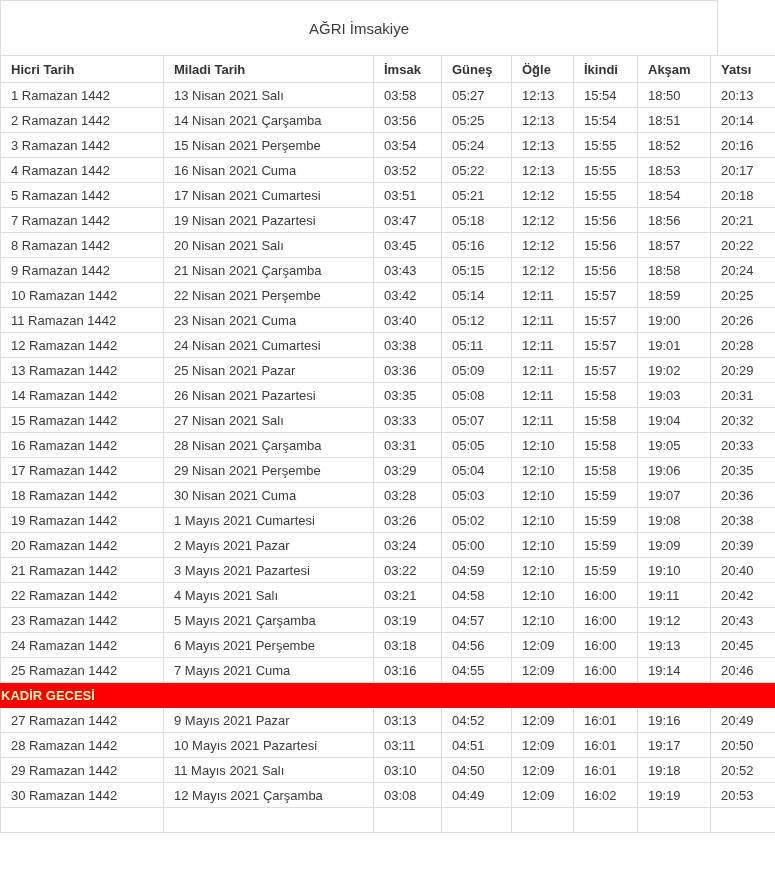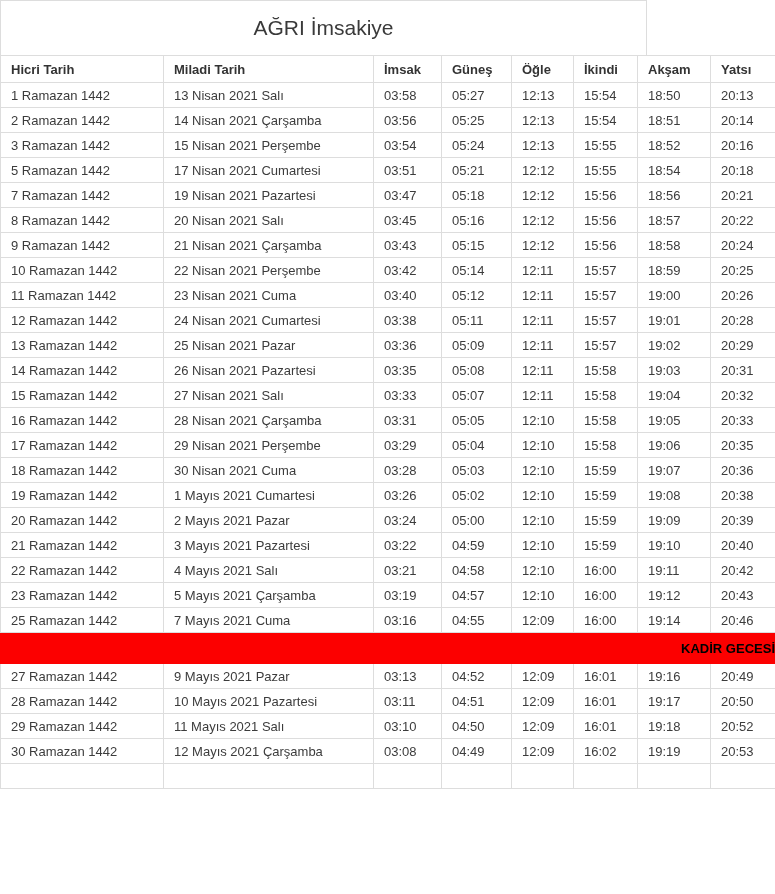--- a/index.html
+++ b/index.html
@@ -6,25 +6,25 @@
   html, body {
     margin: 0; padding: 0;
     width: 775px; height: 894px;
     overflow: hidden;
     background: #ffffff;
     font-family: "Liberation Sans", sans-serif;
     color: #3c3c3c;
   }
   .container { width: 775px; }
   .title-bar {
-    width: 647px; height: 55px;
+    width: 718px; height: 55px;
     border: 1px solid #dddddd;
     border-bottom: none;
     display: flex; align-items: center; justify-content: center;
-    font-size: 21px; color: #3a3a3a;
+    font-size: 15px; color: #3a3a3a;
   }
   table.prayer-table {
     width: 775px;
     border-collapse: collapse;
     table-layout: fixed;
     font-size: 13px;
   }
   .prayer-table th, .prayer-table td {
     border: 1px solid #dddddd;
     padding: 0 2px 0 10px;
@@ -39,25 +39,25 @@
   .col-miladi { width: 210px; }
   .col-imsak  { width: 68px; }
   .col-gunes  { width: 70px; }
   .col-ogle   { width: 62px; }
   .col-ikindi { width: 64px; }
   .col-aksam  { width: 73px; }
   .col-yatsi  { width: 65px; }
   td.kadir-cell {
     background: #fc0000;
     border-color: #fc0000;
-    color: #000000;
+    color: #fef9c3;
     font-weight: bold;
-    text-align: right;
+    text-align: left;
     padding: 0;
-    height: 31px;
+    height: 25px;
     font-size: 13px;
   }
 </style>
 </head>
 <body>
 
 <div class="container">
   <div class="title-bar">AĞRI İmsakiye</div>
   <table class="prayer-table">
     <colgroup>
@@ -107,20 +107,30 @@
           <td>3 Ramazan 1442</td>
           <td>15 Nisan 2021 Perşembe</td>
           <td>03:54</td>
           <td>05:24</td>
           <td>12:13</td>
           <td>15:55</td>
           <td>18:52</td>
           <td>20:16</td>
         </tr>
         <tr>
+          <td>4 Ramazan 1442</td>
+          <td>16 Nisan 2021 Cuma</td>
+          <td>03:52</td>
+          <td>05:22</td>
+          <td>12:13</td>
+          <td>15:55</td>
+          <td>18:53</td>
+          <td>20:17</td>
+        </tr>
+        <tr>
           <td>5 Ramazan 1442</td>
           <td>17 Nisan 2021 Cumartesi</td>
           <td>03:51</td>
           <td>05:21</td>
           <td>12:12</td>
           <td>15:55</td>
           <td>18:54</td>
           <td>20:18</td>
         </tr>
         <tr>
@@ -287,20 +297,30 @@
           <td>23 Ramazan 1442</td>
           <td>5 Mayıs 2021 Çarşamba</td>
           <td>03:19</td>
           <td>04:57</td>
           <td>12:10</td>
           <td>16:00</td>
           <td>19:12</td>
           <td>20:43</td>
         </tr>
         <tr>
+          <td>24 Ramazan 1442</td>
+          <td>6 Mayıs 2021 Perşembe</td>
+          <td>03:18</td>
+          <td>04:56</td>
+          <td>12:09</td>
+          <td>16:00</td>
+          <td>19:13</td>
+          <td>20:45</td>
+        </tr>
+        <tr>
           <td>25 Ramazan 1442</td>
           <td>7 Mayıs 2021 Cuma</td>
           <td>03:16</td>
           <td>04:55</td>
           <td>12:09</td>
           <td>16:00</td>
           <td>19:14</td>
           <td>20:46</td>
         </tr>
         <tr>

